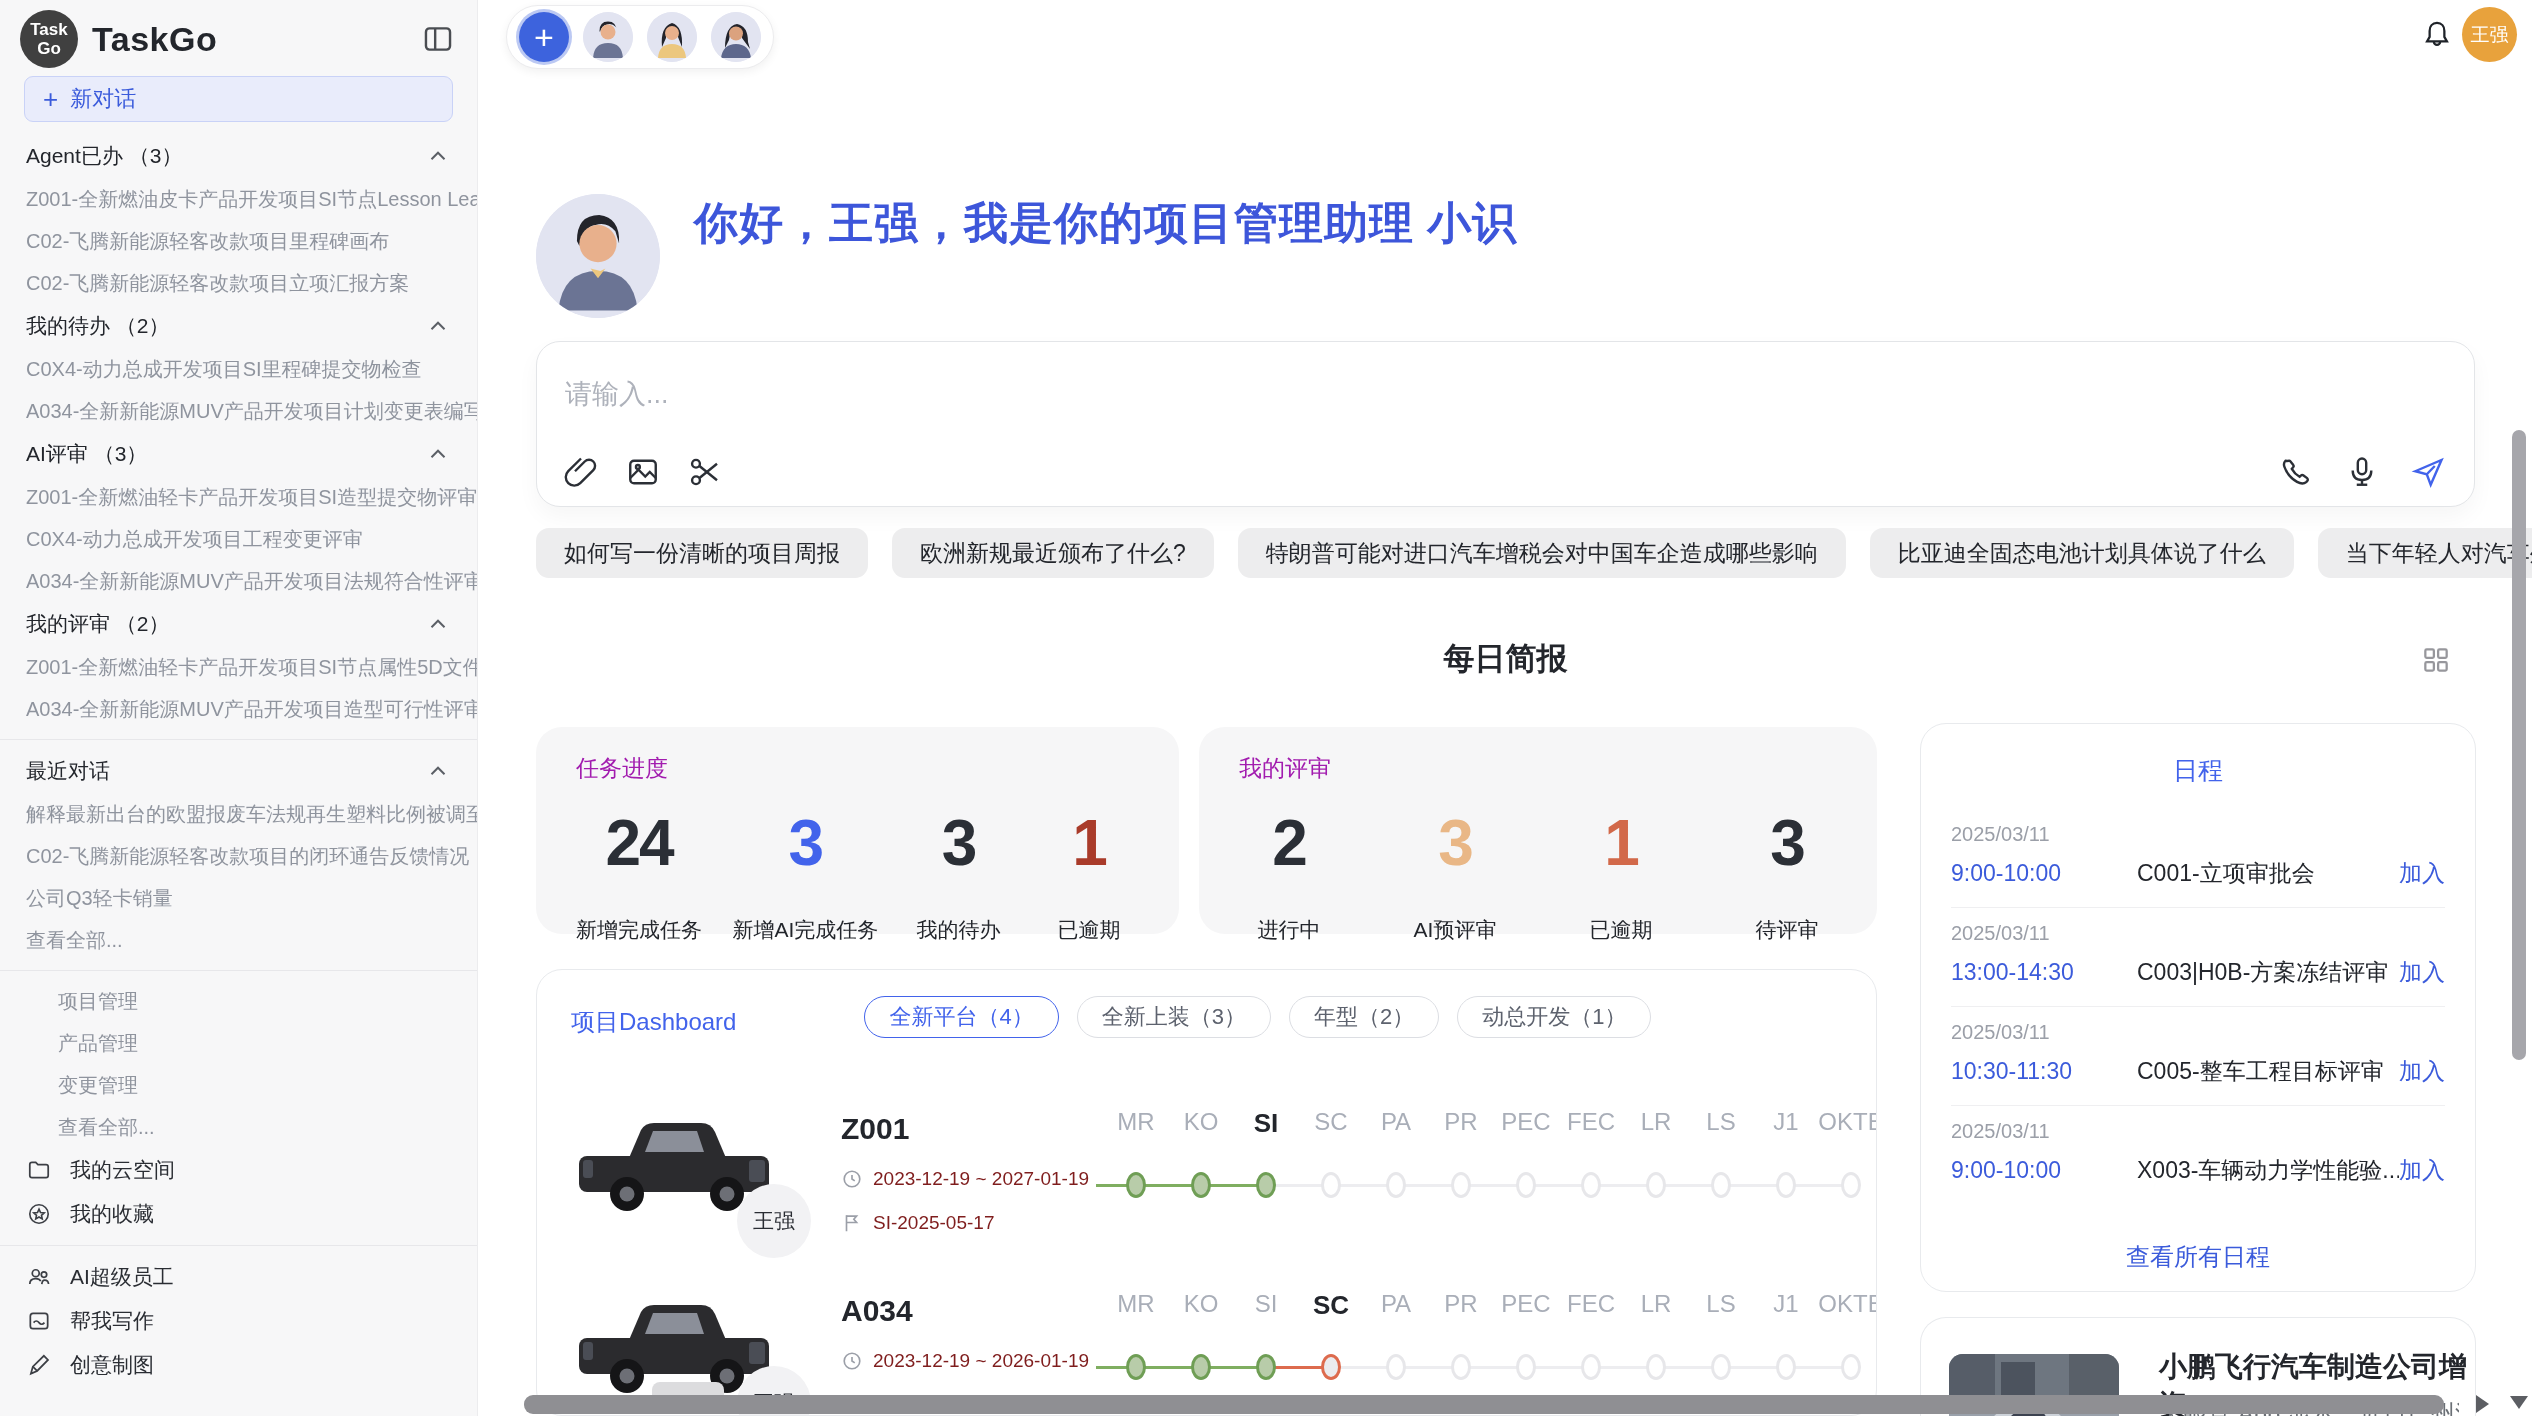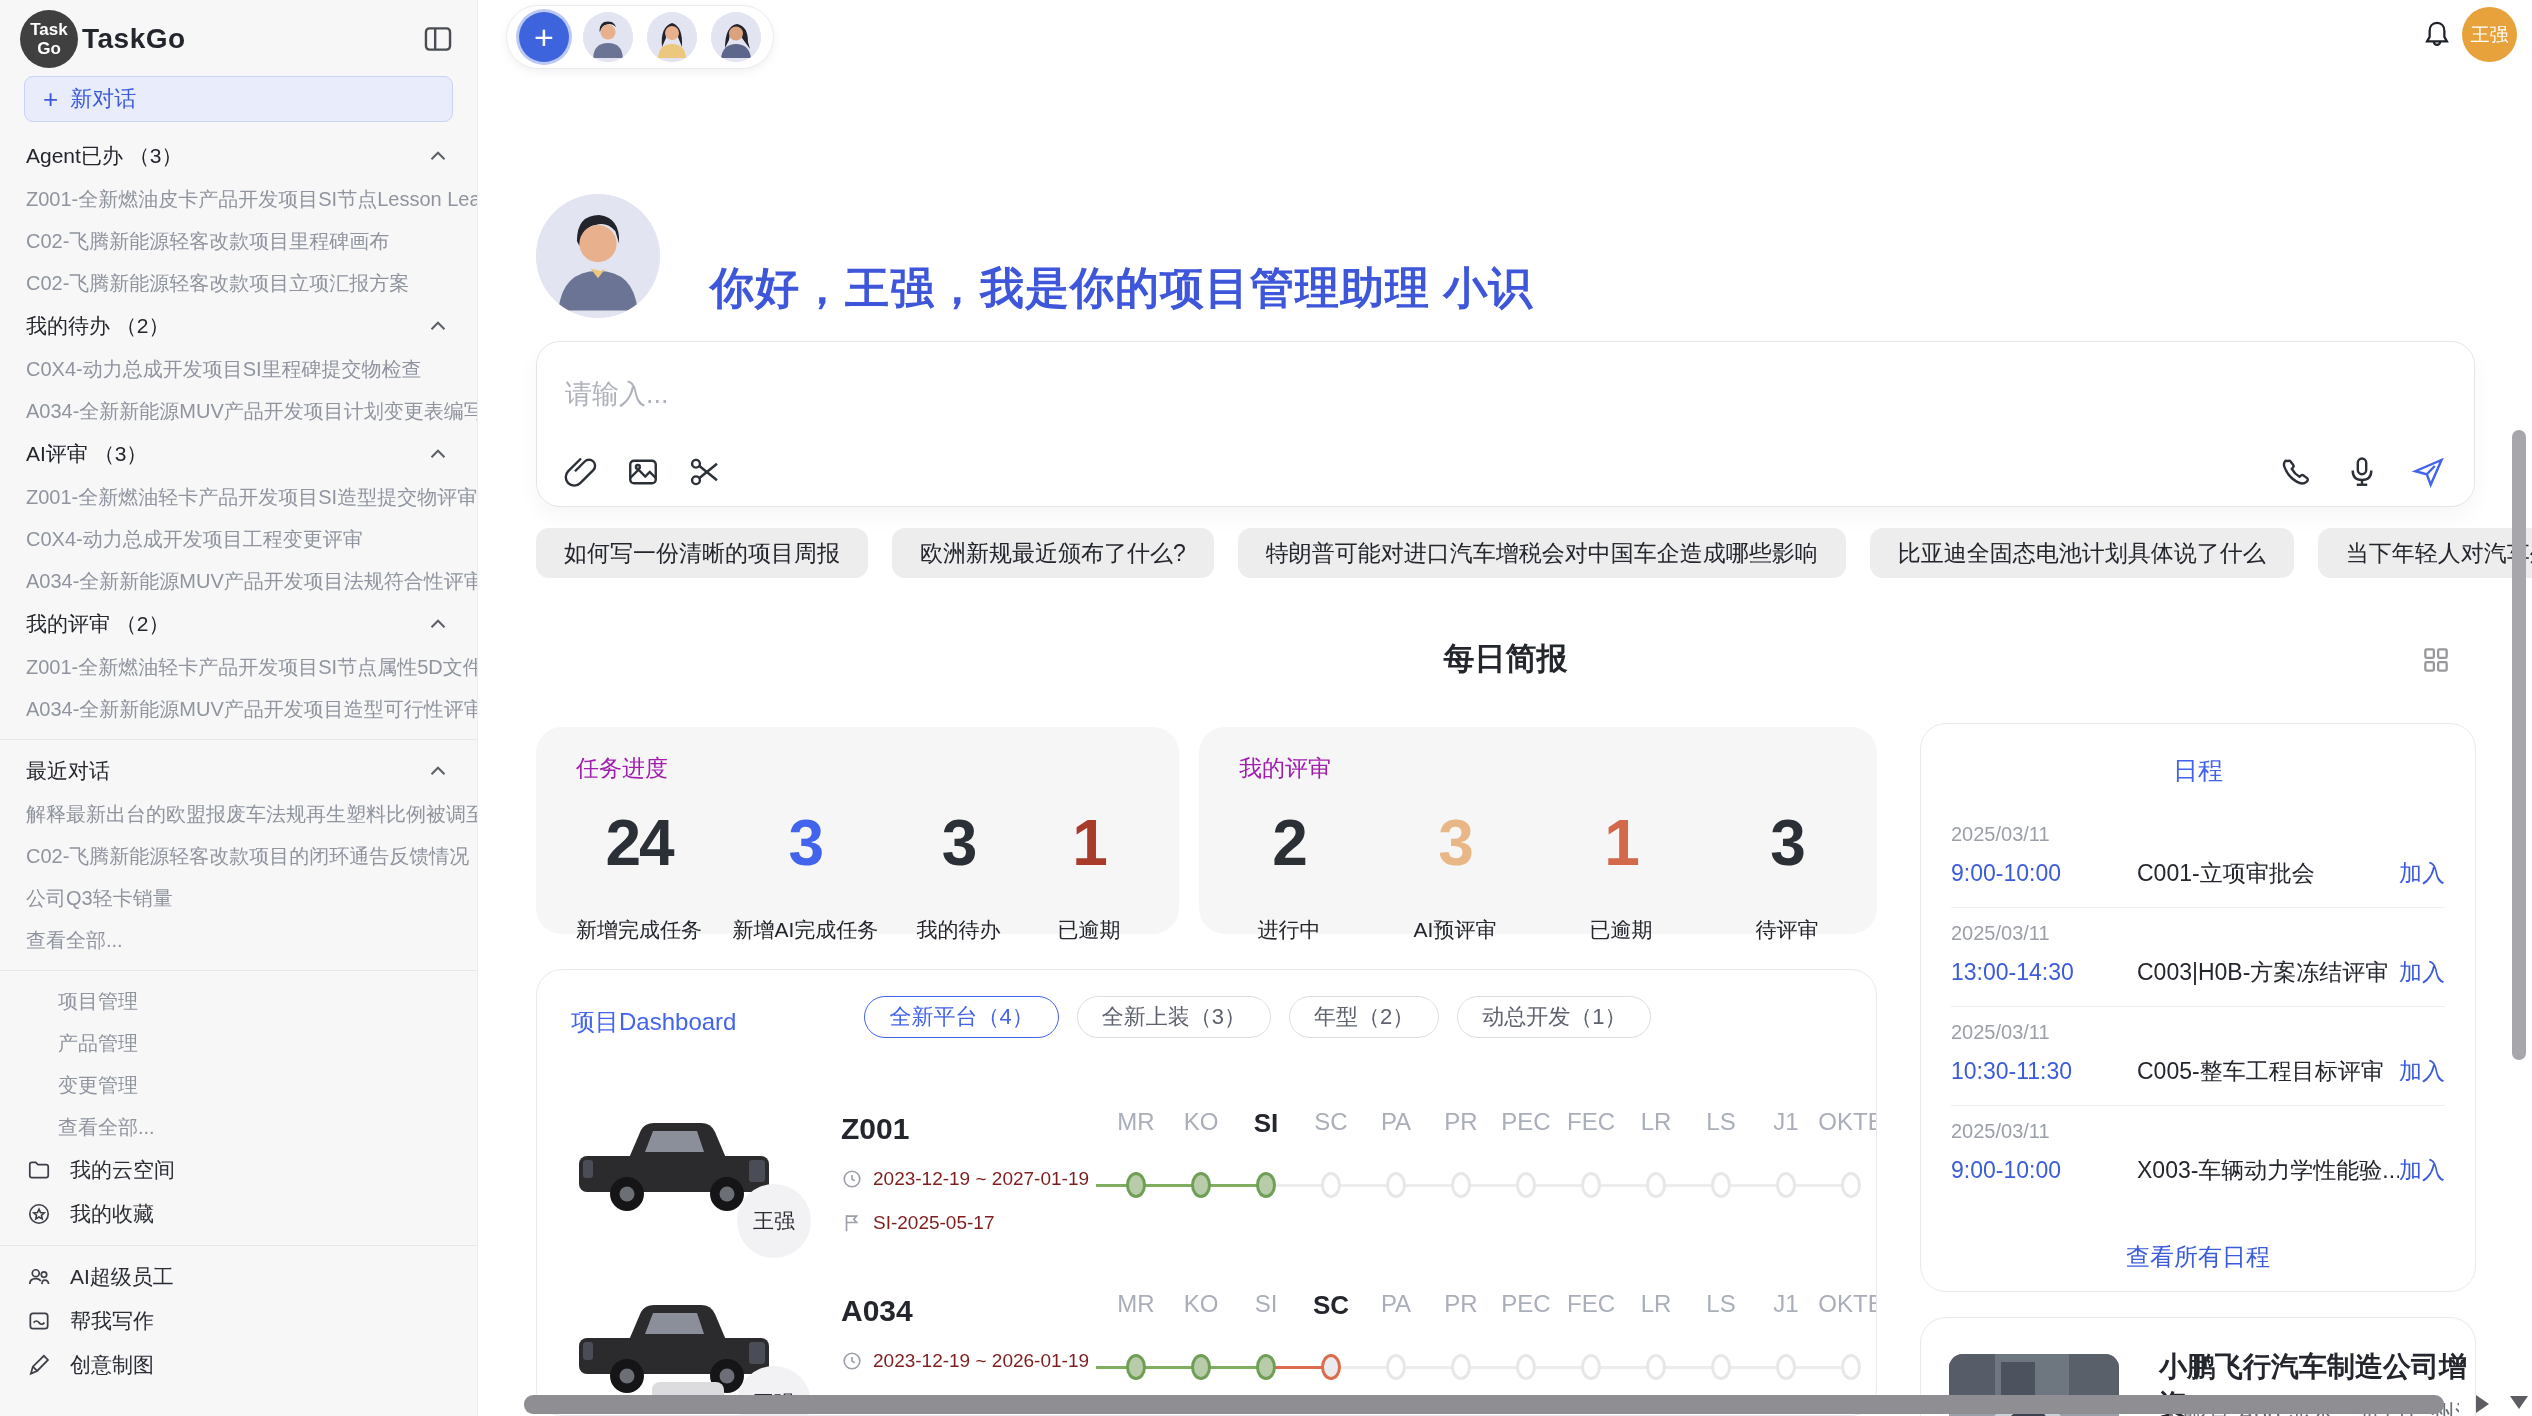--- a/index.html
+++ b/index.html
@@ -7,21 +7,21 @@
     font-family:"Liberation Sans","DejaVu Sans",sans-serif; color:#23262c; }
   .abs { position:absolute; }
 
   
   #sidebar { position:absolute; left:0; top:0; bottom:0; width:478px;
     background:#f7f7f8; border-right:1px solid #ececee; overflow:hidden; }
   .side-head { display:flex; align-items:center; padding:12px 22px 0 20px; height:66px; }
   .logo-circle { width:58px; height:58px; border-radius:50%; background:#404040; color:#fff;
     display:flex; flex-direction:column; align-items:center; justify-content:center;
     font-size:17px; line-height:19px; font-weight:bold; }
-  .app-title { font-size:28px; font-weight:bold; margin-left:4px; letter-spacing:.5px; }
+  .app-title { font-size:34px; font-weight:bold; margin-left:14px; letter-spacing:.5px; }
   .collapse-btn { margin-left:auto; width:34px; height:34px; color:#4a4d52; cursor:pointer; }
   .new-chat { margin:10px 24px 12px; height:46px; border:1px solid #c9d2f7; background:#e9ecfb;
     border-radius:9px; display:flex; align-items:center; gap:12px; padding:0 18px;
     color:#3b5bdb; font-size:22px; cursor:pointer; }
   .new-chat .plus { font-size:26px; line-height:22px; }
   .sec-header { display:flex; align-items:center; height:44px; padding:0 26px;
     font-size:21px; color:#23262c; }
   .sec-header .chev { margin-left:auto; width:26px; height:26px; color:#5b5f66; }
   .side-item { height:42px; line-height:42px; padding:0 26px; font-size:20px; color:#8f949e;
     white-space:nowrap; overflow:hidden; cursor:pointer; }
@@ -38,21 +38,21 @@
   .plus-circle { width:50px; height:50px; border-radius:50%; background:#3d63dd; color:#fff;
     display:flex; align-items:center; justify-content:center; font-size:34px; font-weight:300;
     box-shadow:0 0 0 3px #bcc9f3; cursor:pointer; }
   .mini-avatar { width:50px; height:50px; border-radius:50%; background:#e2e4f1; overflow:hidden; cursor:pointer; }
   #bell { left:2420px; top:18px; width:34px; height:34px; color:#1f2329; cursor:pointer; }
   #user-avatar { left:2462px; top:7px; width:55px; height:55px; border-radius:50%;
     background:#e8a23c; color:#fff; font-size:19px; display:flex; align-items:center;
     justify-content:center; cursor:pointer; }
 
   
-  #hero { left:536px; top:194px; display:flex; align-items:flex-end; gap:50px; }
+  #hero { left:536px; top:194px; display:flex; align-items:flex-start; gap:34px; }
   .hero-avatar { width:124px; height:124px; border-radius:50%; background:#e2e4f1; overflow:hidden; }
   #greeting { font-size:44px; font-weight:bold; color:#3d56da; letter-spacing:1px; }
 
   
   #composer { left:536px; top:341px; width:1939px; height:166px; background:#fff;
     border:1px solid #e3e5e8; border-radius:24px; box-shadow:0 10px 22px rgba(0,0,0,.04); }
   #composer-input { position:absolute; left:28px; top:22px; width:1500px; height:60px;
     border:none; outline:none; font-size:27px; color:#23262c;
     font-family:"Liberation Sans","DejaVu Sans",sans-serif; }
   #composer-input::placeholder { color:#aeb2bb; }

